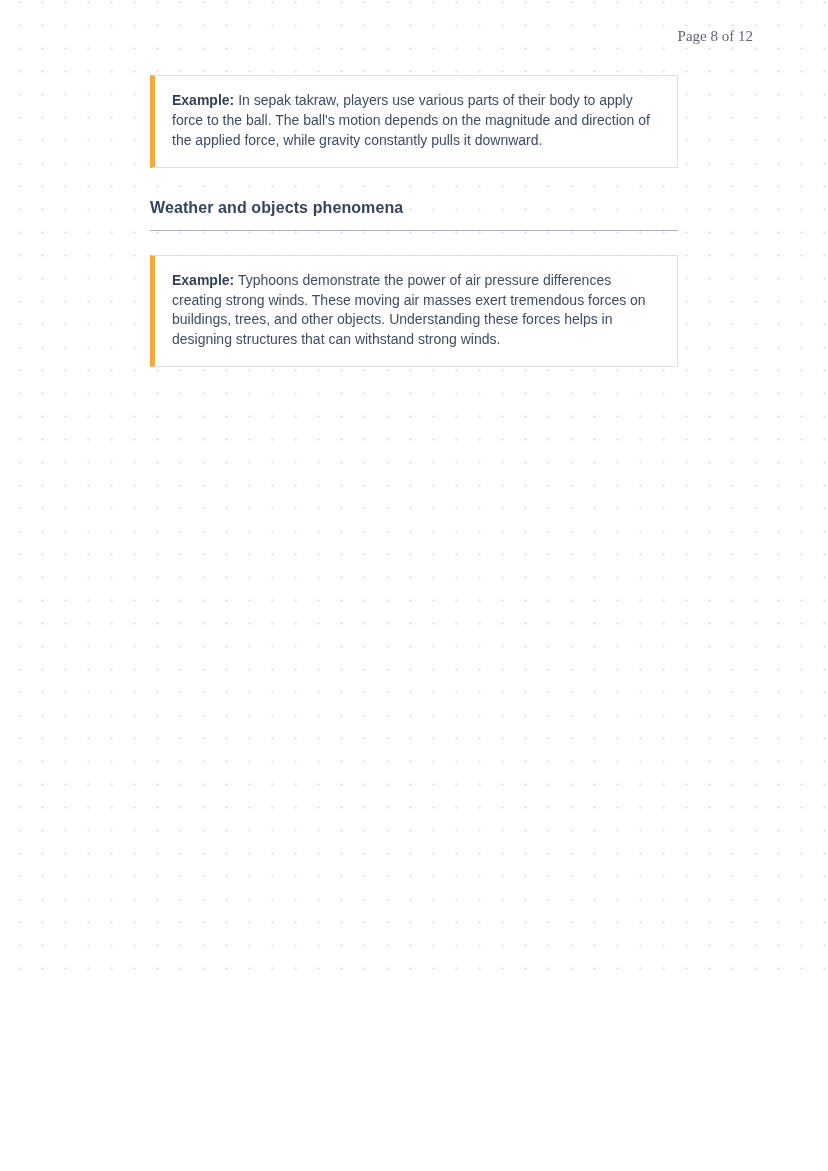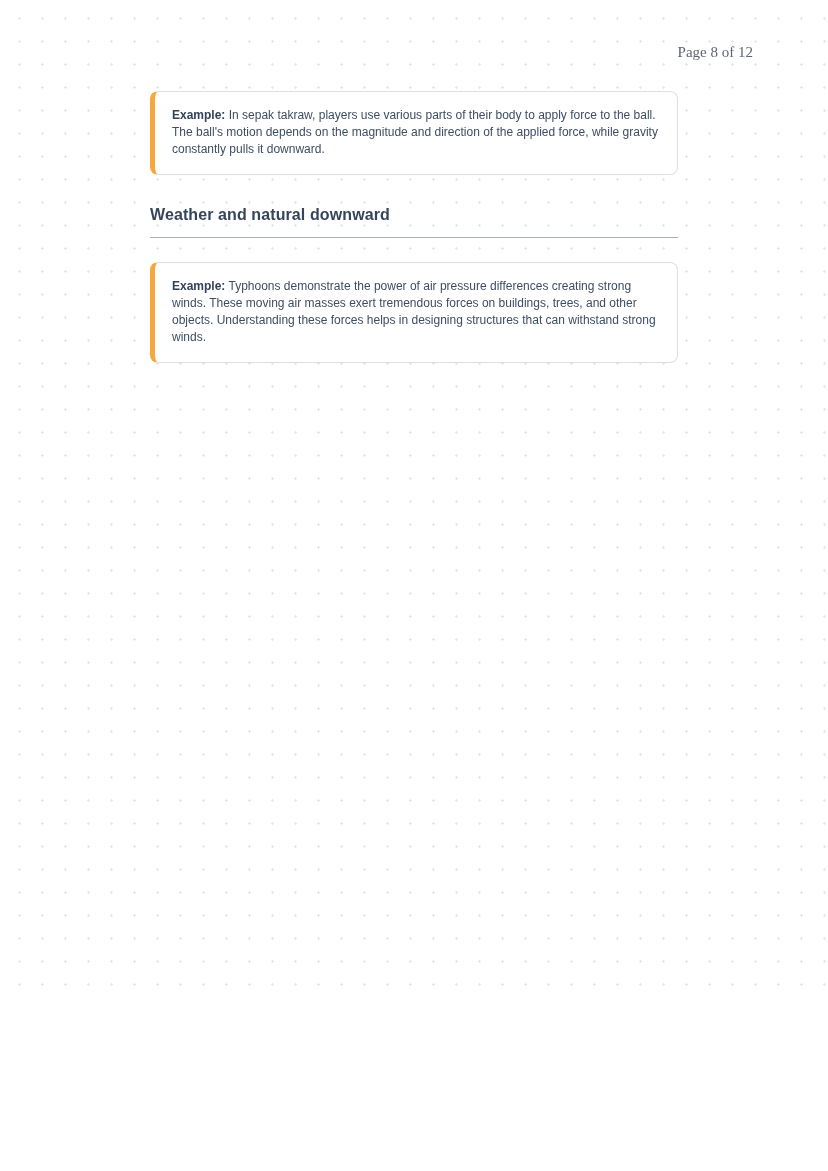--- a/index.html
+++ b/index.html
@@ -5,21 +5,21 @@
   * { margin: 0; padding: 0; box-sizing: border-box; }
 
   html, body {
     background: #ffffff;
   }
 
   .page {
     position: relative;
     width: 828px;
     height: 986px;
-    margin: 16px auto;
+    margin: 0 auto;
     background-color: #ffffff;
     background-image: radial-gradient(circle, #e4e6e9 1px, transparent 1.2px);
     background-size: 23px 23px;
     background-position: 8px 14px;
     font-family: "Liberation Sans", sans-serif;
     overflow: hidden;
   }
 
   .page-indicator {
     position: absolute;
@@ -34,24 +34,24 @@
     position: absolute;
     left: 150px;
     top: 75px;
     width: 528px;
   }
 
   .example-box {
     background: #ffffff;
     border: 1px solid #dcdfe4;
     border-left: 5px solid #f5a93b;
-    border-radius: 8px;
+    border-radius: 0;
     padding: 15px 18px 16px 17px;
     color: #3d4d63;
-    font-size: 12px;
+    font-size: 14px;
     line-height: 1.42;
   }
 
   .example-box .example-label {
     font-weight: bold;
     color: #33415a;
   }
 
   .section-heading {
     margin-top: 31px;
@@ -88,21 +88,21 @@
 <div class="page">
 
   <div class="page-indicator">Page 8 of 12</div>
 
   <div class="content">
 
     <div class="example-box">
       <span class="example-label">Example:</span><span> In sepak takraw, players use various parts of their body to apply force to the ball. The ball's motion depends on the magnitude and direction of the applied force, while gravity constantly pulls it downward.</span>
     </div>
 
-    <div class="section-heading">Weather and natural downward</div>
+    <div class="section-heading">Weather and objects phenomena</div>
 
     <hr class="heading-divider">
 
     <div class="example-box box-gap-after-divider">
       <span class="example-label">Example:</span><span> Typhoons demonstrate the power of air pressure differences creating strong winds. These moving air masses exert tremendous forces on buildings, trees, and other objects. Understanding these forces helps in designing structures that can withstand strong winds.</span>
     </div>
 
 
   </div>
 

